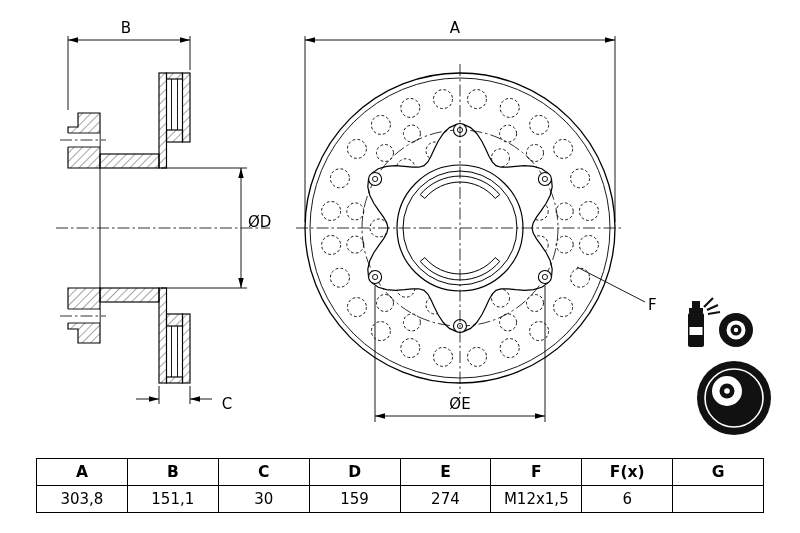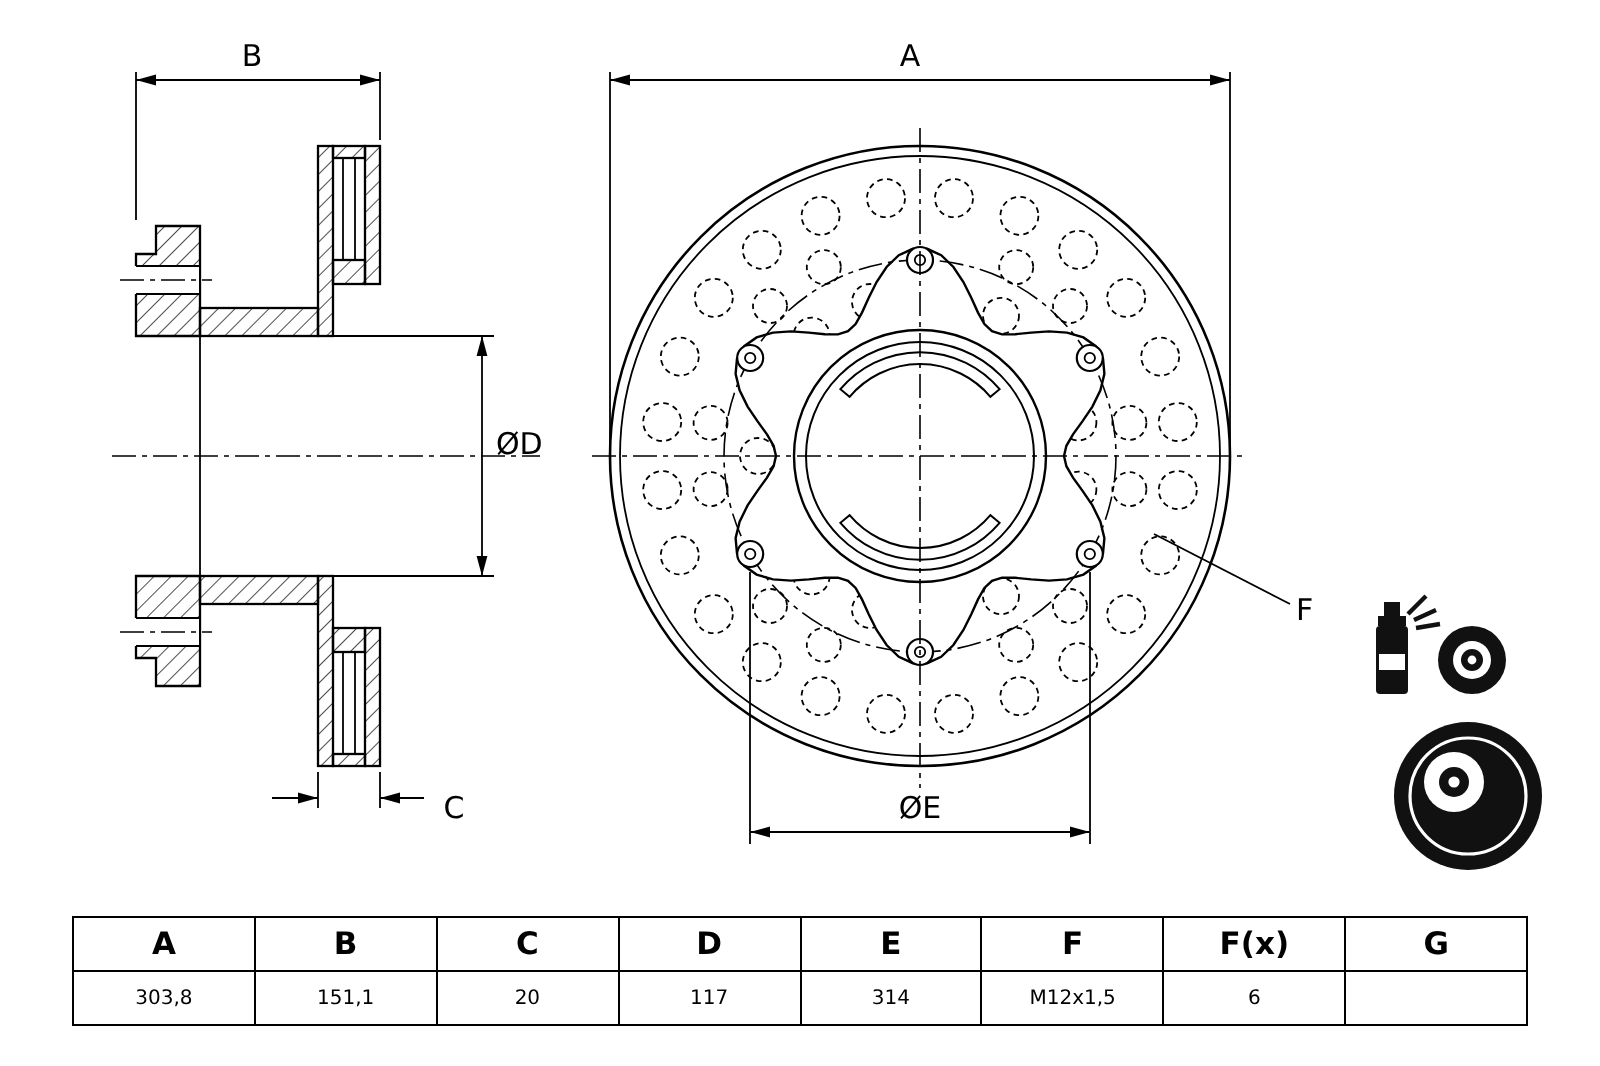--- a/index.html
+++ b/index.html
@@ -10,21 +10,21 @@
   .ol{stroke:#000;stroke-width:1.3;fill:none;}
   .thin{stroke:#000;stroke-width:0.9;fill:none;}
   .dim{stroke:#000;stroke-width:0.9;fill:none;}
   .cl{stroke:#000;stroke-width:0.8;stroke-dasharray:12 3 2.5 3;fill:none;}
   .hatched{fill:url(#hatch);stroke:#000;stroke-width:1.15;}
   .arr{fill:#000;stroke:none;}
   .hole{fill:none;stroke:#000;stroke-width:0.9;stroke-dasharray:2.8 2.2;}
   table.spec{position:absolute;left:36px;top:458px;width:728px;border-collapse:collapse;
              table-layout:fixed;border:1.5px solid #000;}
   table.spec th,table.spec td{border:1px solid #000;text-align:center;vertical-align:middle;
-             padding:0;height:26px;font-size:10px;color:#000;}
+             padding:0;height:26px;font-size:15px;color:#000;}
   table.spec th{font-weight:bold;font-size:15.5px;}
 </style>
 </head>
 <body>
 
 <div class="canvas">
 
 <svg id="tech-drawing" width="800" height="455" viewBox="0 0 800 455">
   <defs>
     <pattern id="hatch" width="6" height="6" patternUnits="userSpaceOnUse" patternTransform="rotate(45)">
@@ -233,23 +233,23 @@
       <th>C</th>
       <th>D</th>
       <th>E</th>
       <th>F</th>
       <th>F(x)</th>
       <th>G</th>
     </tr>
     <tr>
       <td>303,8</td>
       <td>151,1</td>
-      <td>20</td>
-      <td>117</td>
-      <td>314</td>
+      <td>30</td>
+      <td>159</td>
+      <td>274</td>
       <td>M12x1,5</td>
       <td>6</td>
       <td></td>
     </tr>
   </tbody>
 </table>
 
 </div>
 
 </body></html>

